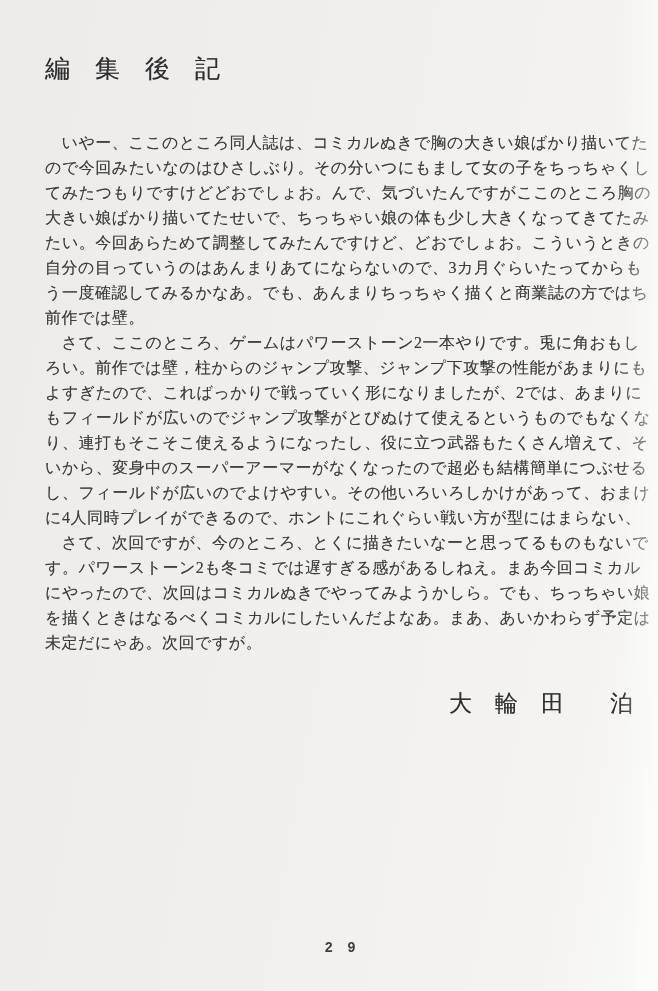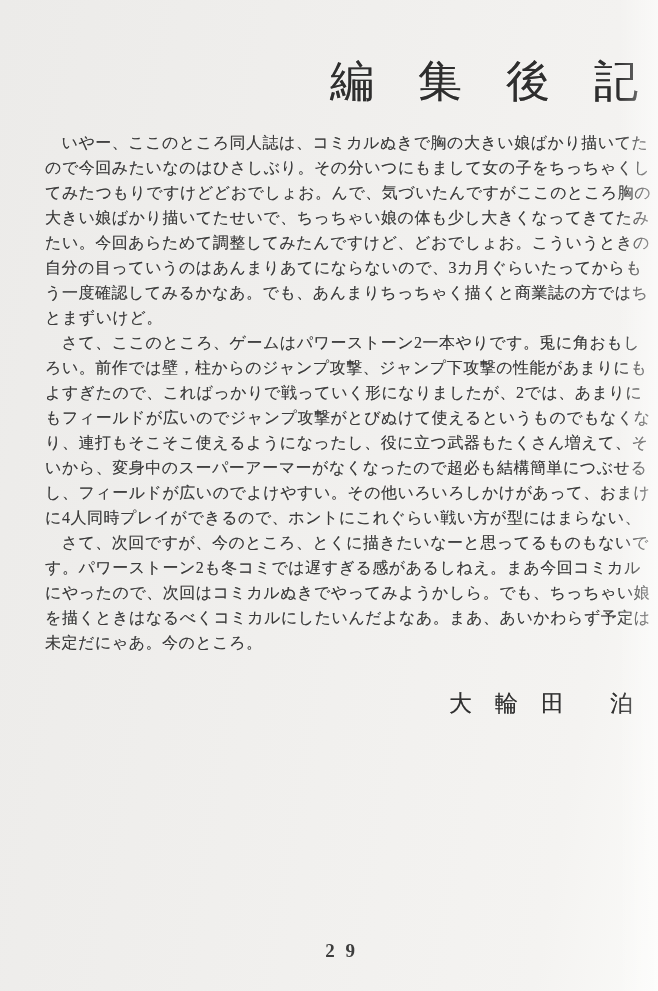--- a/index.html
+++ b/index.html
@@ -27,22 +27,22 @@
     top: 0; right: 0;
     width: 40px; height: 100%;
     background: linear-gradient(90deg, rgba(255,255,255,0) 0%, rgba(255,255,255,0.55) 100%);
     pointer-events: none;
   }
   .title {
     position: absolute;
     top: 52px;
     left: 45px;
     width: 593px;
-    text-align: right;
-    font-size: 44px;
+    text-align: left;
+    font-size: 25px;
     color: #2e2e2e;
     text-shadow: 0 0 0.6px rgba(46,46,46,0.55);
     white-space: nowrap;
   }
   .body-text {
     position: absolute;
     top: 130px;
     left: 45px;
     width: 598px;
     font-size: 16px;
@@ -63,55 +63,55 @@
     color: #303030;
     text-shadow: 0 0 0.6px rgba(48,48,48,0.55);
     white-space: nowrap;
   }
   .page-number {
     position: absolute;
     top: 940px;
     left: 45px;
     width: 593px;
     text-align: center;
-    font-size: 19px;
+    font-size: 14px;
     letter-spacing: 3px;
     color: #3d3d3d;
-    font-family: Liberation Serif, serif;
+    font-family: Liberation Mono, monospace;
     font-weight: bold;
   }
 </style>
 </head>
 <body>
 
 <div class="page">
 
   <div class="title">編　集　後　記</div>
 
   <div class="body-text">
     <div class="line">　いやー、ここのところ同人誌は、コミカルぬきで胸の大きい娘ばかり描いてた</div>
     <div class="line">ので今回みたいなのはひさしぶり。その分いつにもまして女の子をちっちゃくし</div>
     <div class="line">てみたつもりですけどどおでしょお。んで、気づいたんですがここのところ胸の</div>
     <div class="line">大きい娘ばかり描いてたせいで、ちっちゃい娘の体も少し大きくなってきてたみ</div>
     <div class="line">たい。今回あらためて調整してみたんですけど、どおでしょお。こういうときの</div>
     <div class="line">自分の目っていうのはあんまりあてにならないので、3カ月ぐらいたってからも</div>
     <div class="line">う一度確認してみるかなあ。でも、あんまりちっちゃく描くと商業誌の方ではち</div>
-    <div class="line">とまずいけど。</div>
+    <div class="line">前作では壁。</div>
     <div class="line">　さて、ここのところ、ゲームはパワーストーン2一本やりです。兎に角おもし</div>
     <div class="line">ろい。前作では壁，柱からのジャンプ攻撃、ジャンプ下攻撃の性能があまりにも</div>
     <div class="line">よすぎたので、こればっかりで戦っていく形になりましたが、2では、あまりに</div>
     <div class="line">もフィールドが広いのでジャンプ攻撃がとびぬけて使えるというものでもなくな</div>
     <div class="line">り、連打もそこそこ使えるようになったし、役に立つ武器もたくさん増えて、そ</div>
     <div class="line">いから、変身中のスーパーアーマーがなくなったので超必も結構簡単につぶせる</div>
     <div class="line">し、フィールドが広いのでよけやすい。その他いろいろしかけがあって、おまけ</div>
     <div class="line">に4人同時プレイができるので、ホントにこれぐらい戦い方が型にはまらない、</div>
     <div class="line">　さて、次回ですが、今のところ、とくに描きたいなーと思ってるものもないで</div>
     <div class="line">す。パワーストーン2も冬コミでは遅すぎる感があるしねえ。まあ今回コミカル</div>
     <div class="line">にやったので、次回はコミカルぬきでやってみようかしら。でも、ちっちゃい娘</div>
     <div class="line">を描くときはなるべくコミカルにしたいんだよなあ。まあ、あいかわらず予定は</div>
-    <div class="line">未定だにゃあ。今のところ。</div>
+    <div class="line">未定だにゃあ。次回ですが。</div>
   </div>
 
   <div class="signature">大　輪　田　　泊</div>
 
   <div class="page-number">2 9</div>
 
 </div>
 
 </body></html>

